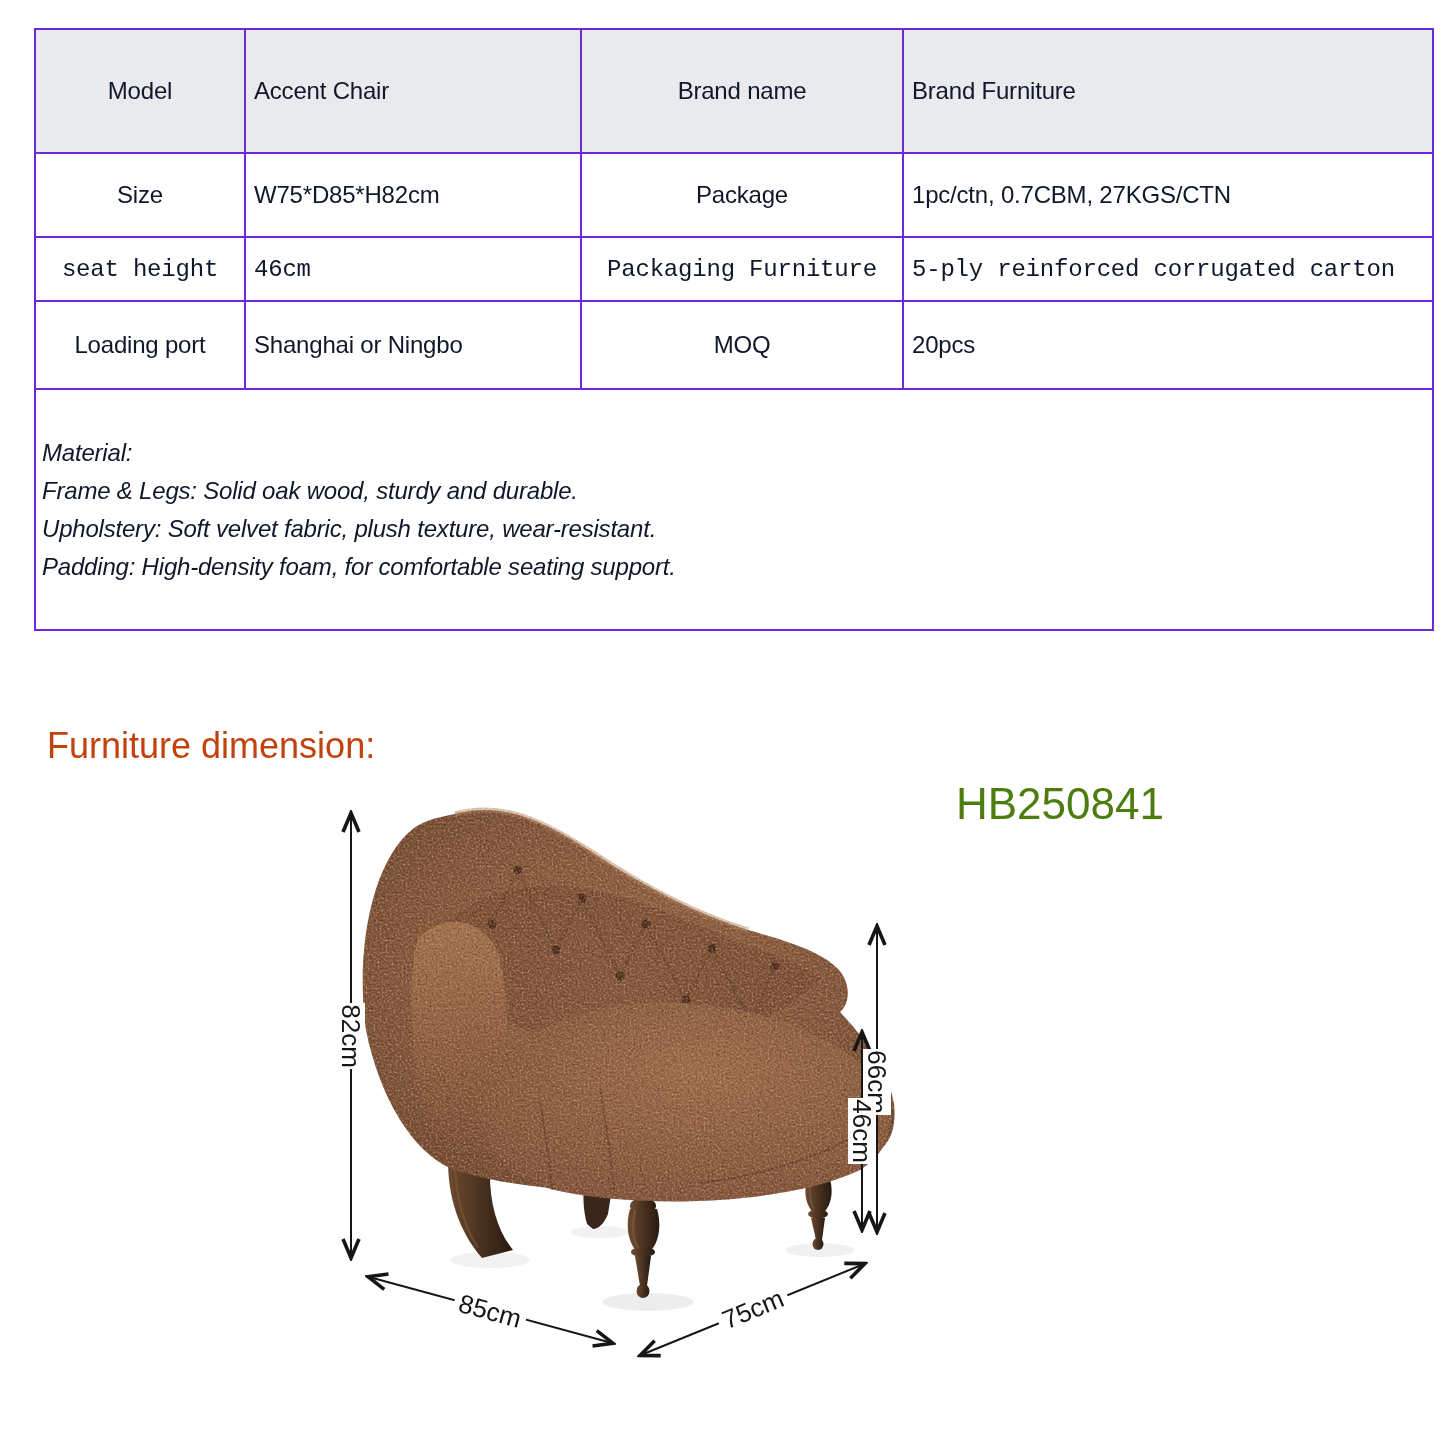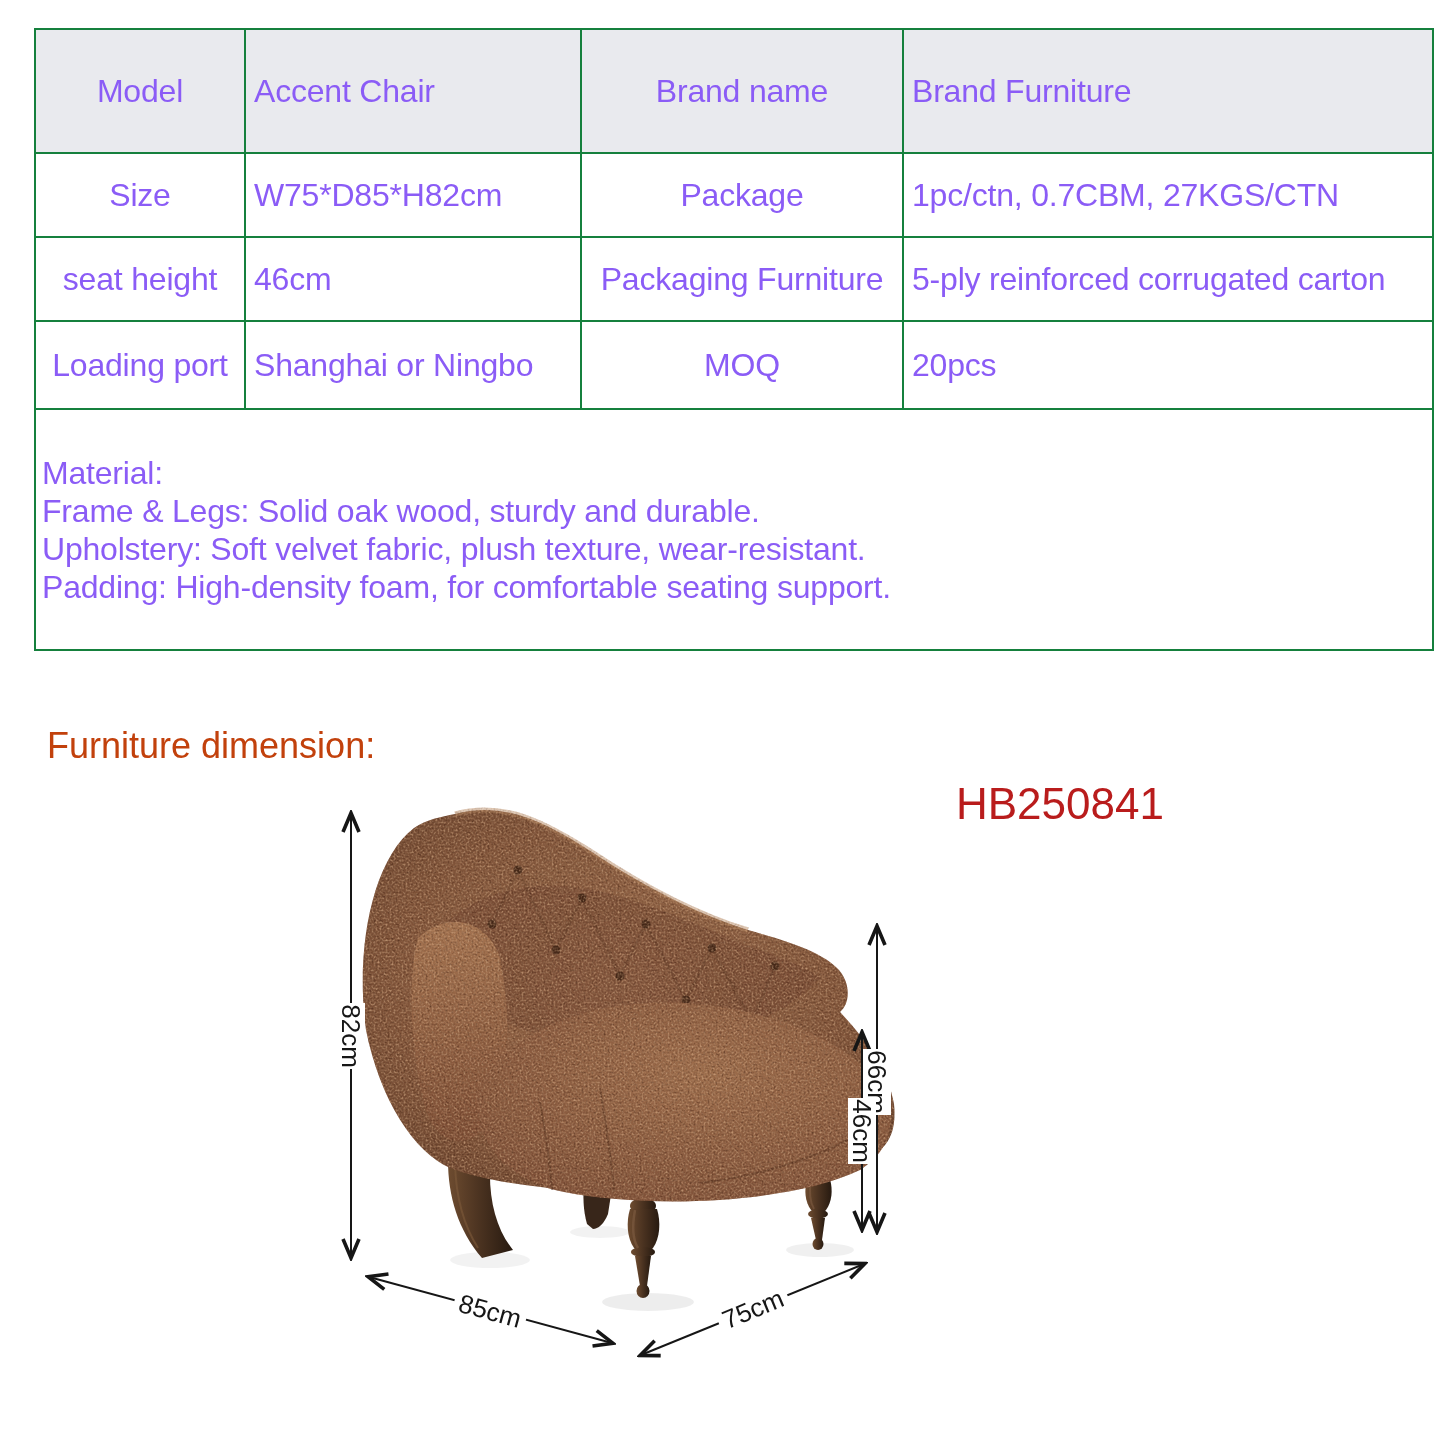--- a/index.html
+++ b/index.html
@@ -2,36 +2,36 @@
 <html><head>
 <meta charset="utf-8">
 <style>
   html,body{margin:0;padding:0;background:#ffffff;}
   .page{position:relative;width:1440px;height:1440px;background:#ffffff;overflow:hidden;
         font-family:"Liberation Sans", sans-serif;color:#000;}
 
   
   table.spec{position:absolute;left:34px;top:28px;width:1398px;border-collapse:collapse;
              table-layout:fixed;background:#fff;}
-  table.spec td{border:2px solid #15803d;font-size:32px;letter-spacing:-0.2px;color:#8b5cf6;
+  table.spec td{border:2px solid #6d28d9;font-size:24px;letter-spacing:-0.2px;color:#0f172a;
                 vertical-align:middle;overflow:hidden;}
   table.spec tr:nth-child(1){height:124px;}
   table.spec tr:nth-child(2){height:84px;}
-  table.spec tr:nth-child(3){height:84px;}
+  table.spec tr:nth-child(3){height:64px;font-family:Liberation Mono, monospace;}
   table.spec tr:nth-child(4){height:88px;padding-left:8px;}
   table.spec tr:nth-child(5){height:241px;}
   table.spec tr.hdr td{background:#e9eaee;}
   td.c{text-align:center;}
   td.l{text-align:left;padding-left:8px;}
   td.material{padding:10px 10px 10px 6px;}
-  td.material div{line-height:38px;white-space:nowrap;}
+  td.material div{line-height:38px;white-space:nowrap;font-style:italic;}
 
   
   .dim-heading{position:absolute;left:47px;top:725px;font-size:36px;color:#c2410c;}
-  .model-code{position:absolute;left:956px;top:779px;font-size:44px;color:#b91c1c;}
+  .model-code{position:absolute;left:956px;top:779px;font-size:44px;color:#4d7c0f;}
 
   
   .chair-svg{position:absolute;left:330px;top:790px;width:600px;height:625px;}
   .dimline{stroke:#161616;stroke-width:2;fill:none;}
   .dimtext{font-family:"Liberation Sans", sans-serif;font-size:26px;fill:#161616;}
   .seam{stroke:#4c2b1a;stroke-width:2;fill:none;opacity:.4;}
   .crease{stroke:#472817;stroke-width:3;opacity:.22;}
 </style>
 </head>
 <body>

